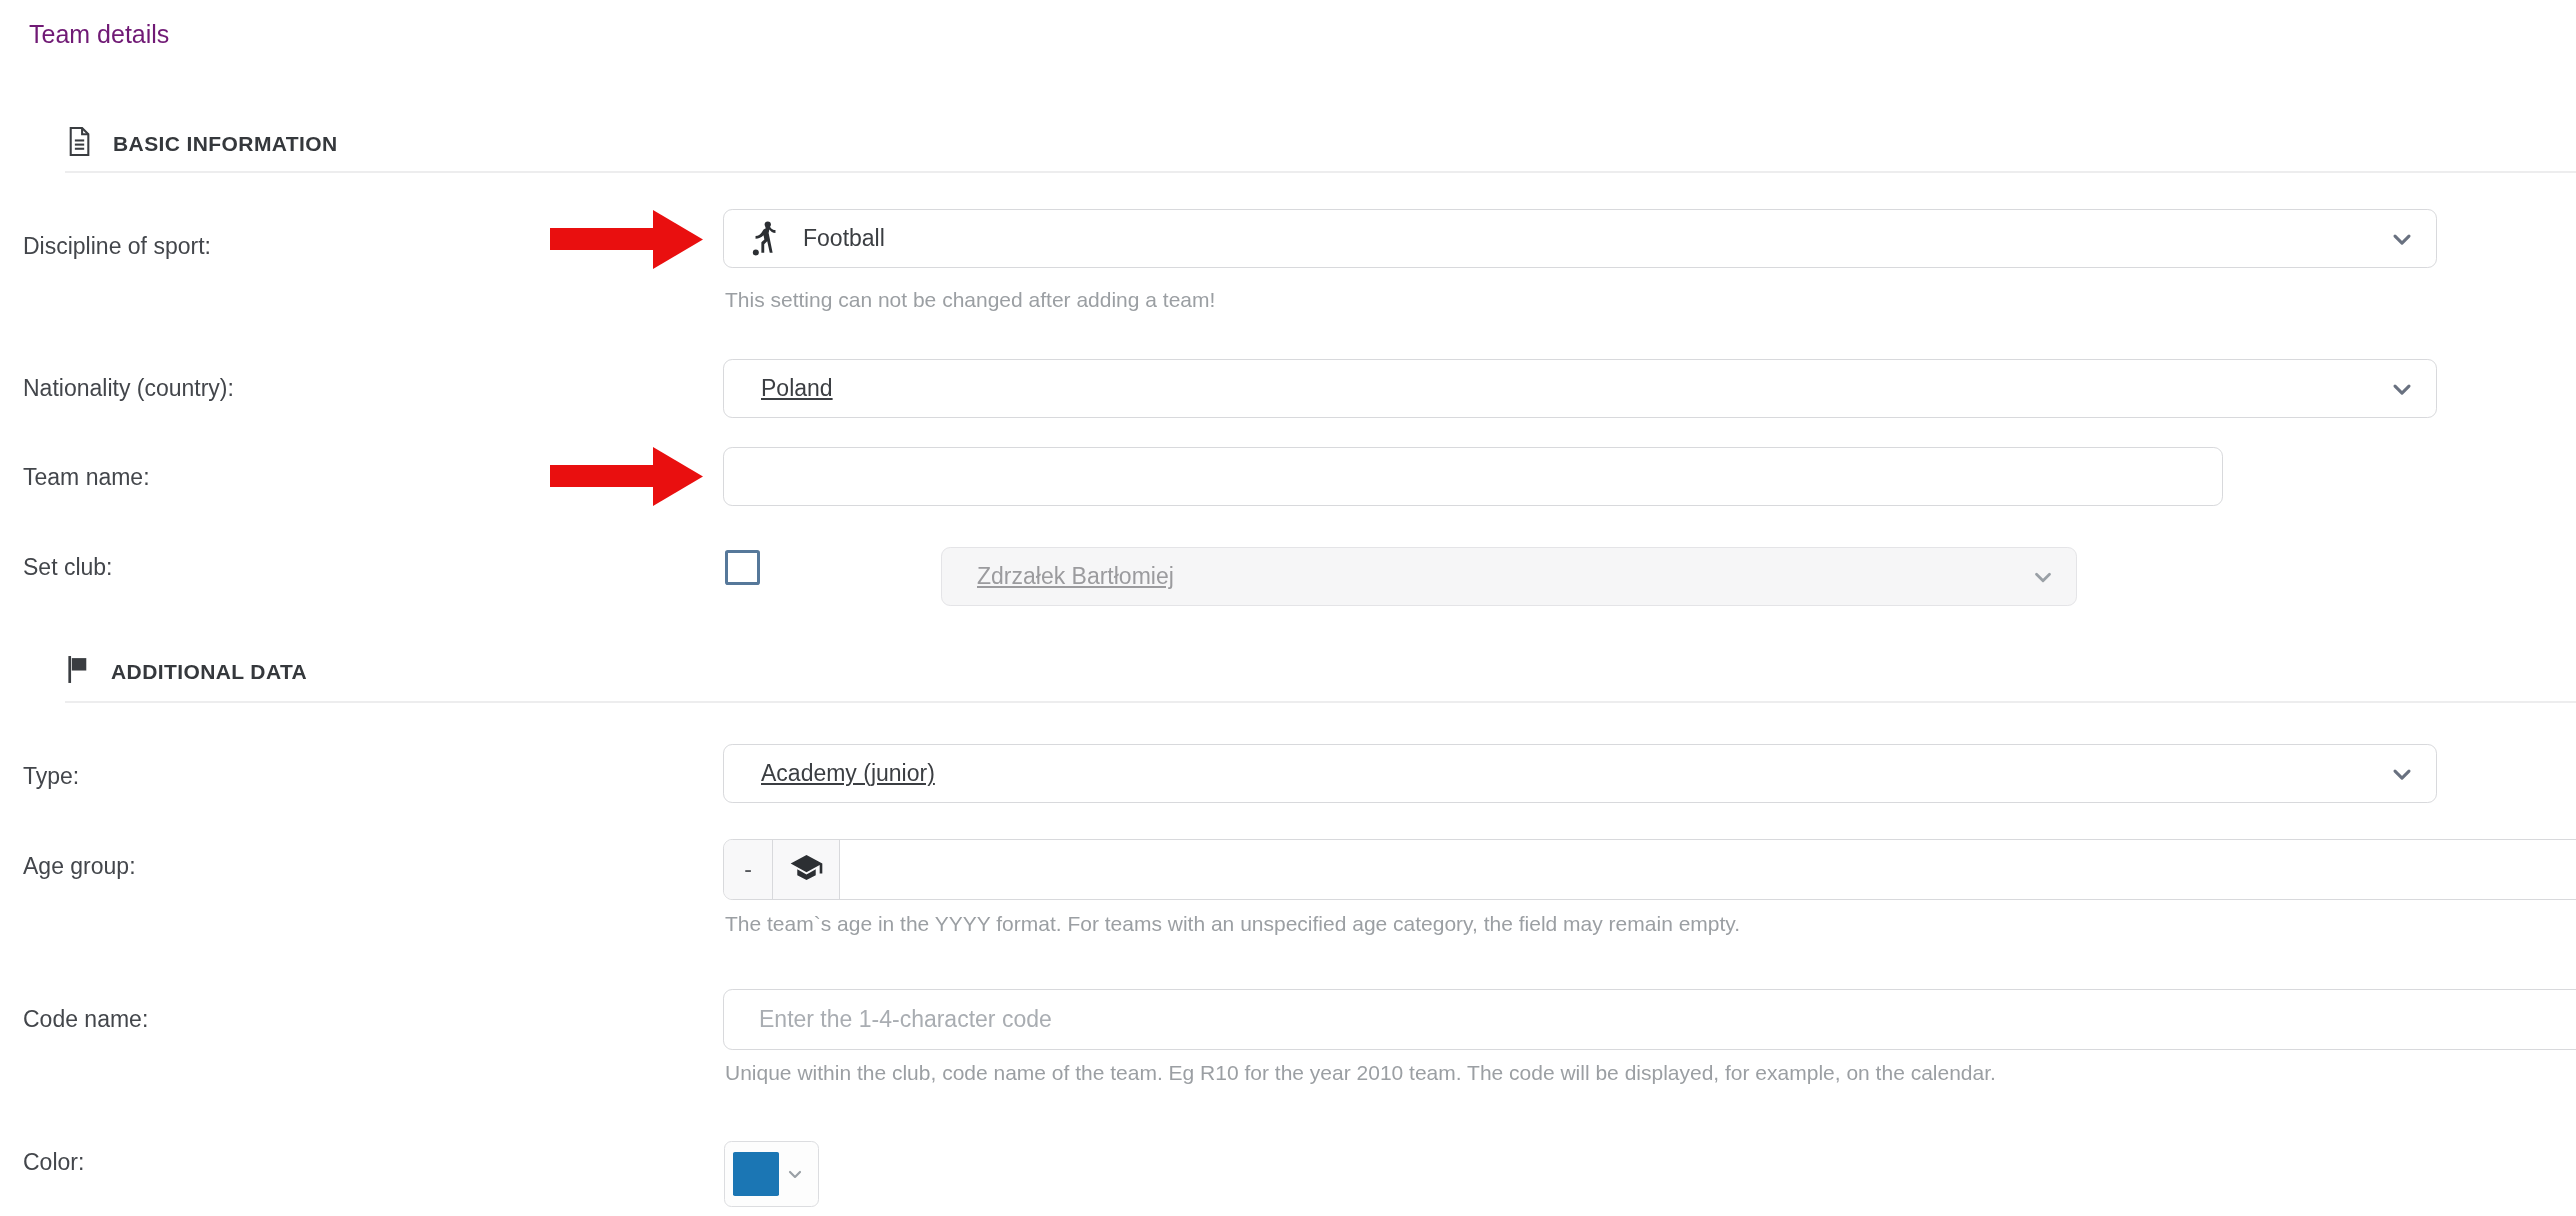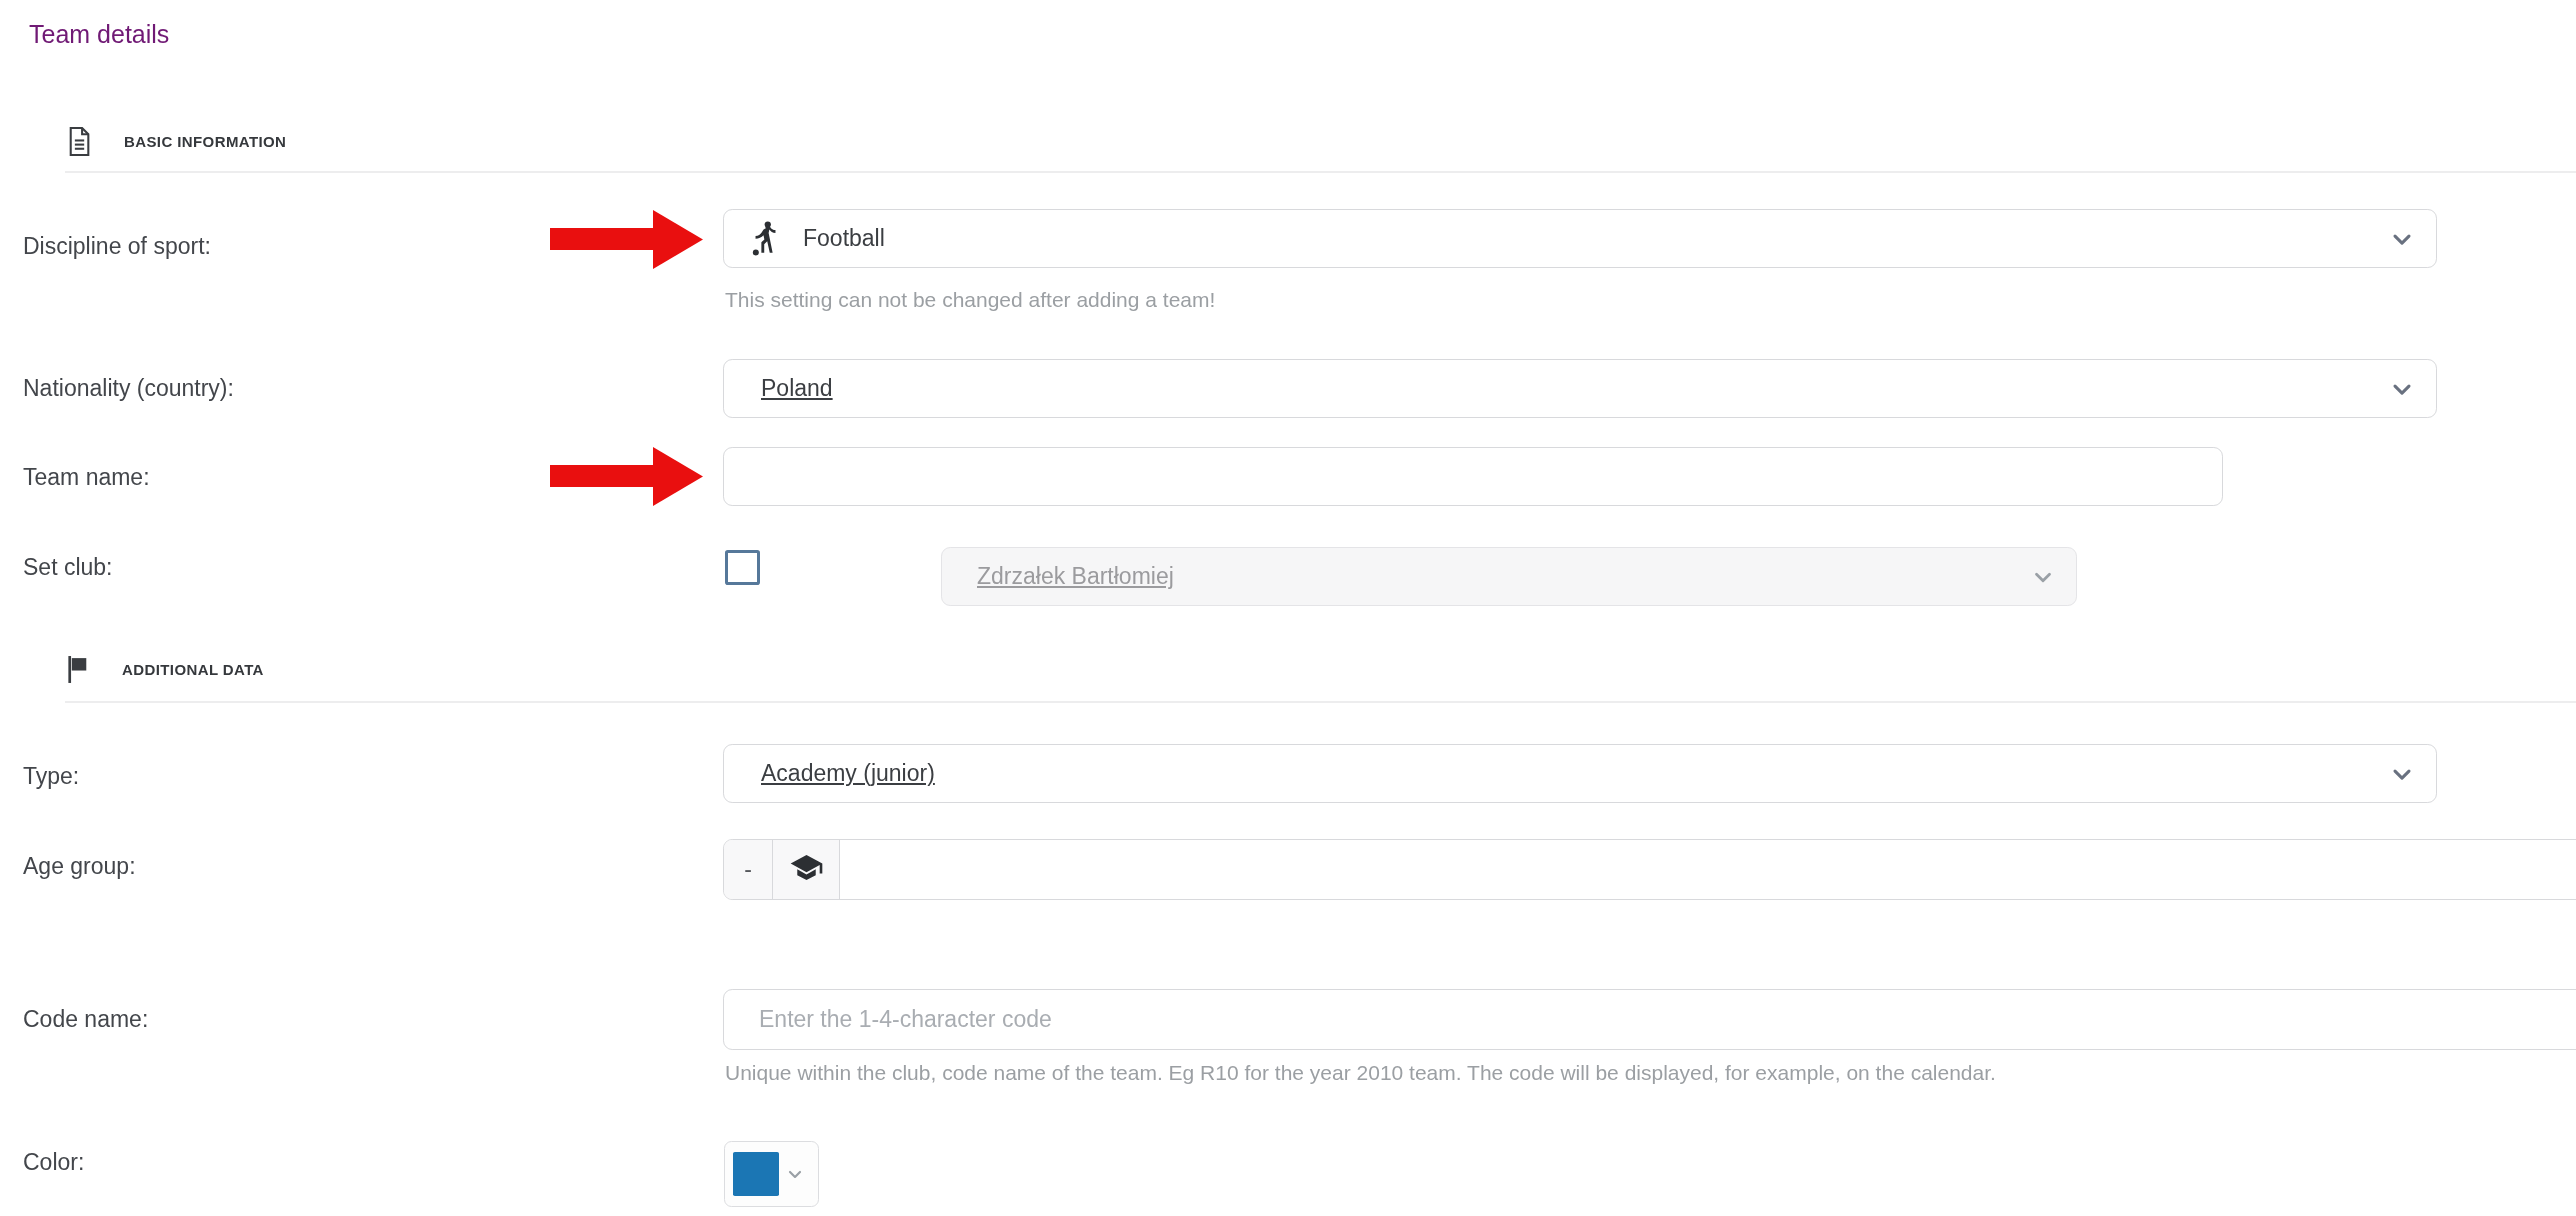--- a/index.html
+++ b/index.html
@@ -2,22 +2,22 @@
 <html style="font-size:14.7px"><head>
 <meta charset="utf-8">
 <style>
   html,body { margin:0; padding:0; background:#ffffff; }
   .page {
     position:relative; width:2576px; height:1216px; background:#ffffff;
     font-family:"Liberation Sans", sans-serif; overflow:hidden;
   }
   .page-title { position:absolute; left:29px; top:20px; font-size:25px; color:#701a75; }
 
-  .section-header { position:absolute; display:flex; align-items:center; gap:32px;
-    color:#35383c; font-weight:bold; font-size:15px; letter-spacing:0.4px; }
+  .section-header { position:absolute; display:flex; align-items:flex-end; gap:21px;
+    color:#35383c; font-weight:bold; font-size:21px; letter-spacing:0.4px; }
   .section-header svg { display:block; }
   .divider { position:absolute; left:65px; right:0; height:1.8px; background:#ededee; }
 
   .field-label { position:absolute; left:23px; font-size:23px; color:#43464b; line-height:28px; }
   .helper { position:absolute; left:725px; font-size:21px; color:#9b9fa3; line-height:26px; }
 
   .select {
     position:absolute; display:flex; align-items:center; box-sizing:border-box;
     height:59px; background:#fff; border:1.8px solid #d8d9dc; border-radius:9.2px;
     font-size:23px; color:#3b3e42; cursor:pointer;
@@ -169,20 +169,21 @@
   <div class="input-group" style="left:723px; top:839px; width:1932px;">
     <span class="addon dash">-</span>
     <span class="addon cap cap-icon">
       <svg width="33" height="29" viewBox="0 0 24 22" fill="#2c2f33">
         <path d="M12 0L0 6.5 12 13l10-5.4V14h2V6.5z"></path>
         <path d="M5 10.9v4.4L12 19l7-3.7v-4.4L12 14.7z"></path>
       </svg>
     </span>
     <input type="text" value="" style="">
   </div>
+  <div class="helper" style="top:911px;">The team`s age in the YYYY format. For teams with an unspecified age category, the field may remain empty.</div>
 
   <div class="field-label" style="top:1005px;">Code name:</div>
   <input class="text-input" style="left: 723px; top: 989px; width: 1932px; height: 61px;" type="text" placeholder="Enter the 1-4-character code">
   <div class="helper" style="top:1060px;">Unique within the club, code name of the team. Eg R10 for the year 2010 team. The code will be displayed, for example, on the calendar.</div>
 
   <div class="field-label" style="top:1148px;">Color:</div>
   <div class="color-btn">
     <span class="color-swatch" style="background-color: rgb(27, 118, 180);"></span>
     <span class="chev">
       <svg width="20" height="20" viewBox="0 0 24 24" fill="none" stroke="#9aa0a6" stroke-width="2.6" stroke-linecap="round" stroke-linejoin="round">

